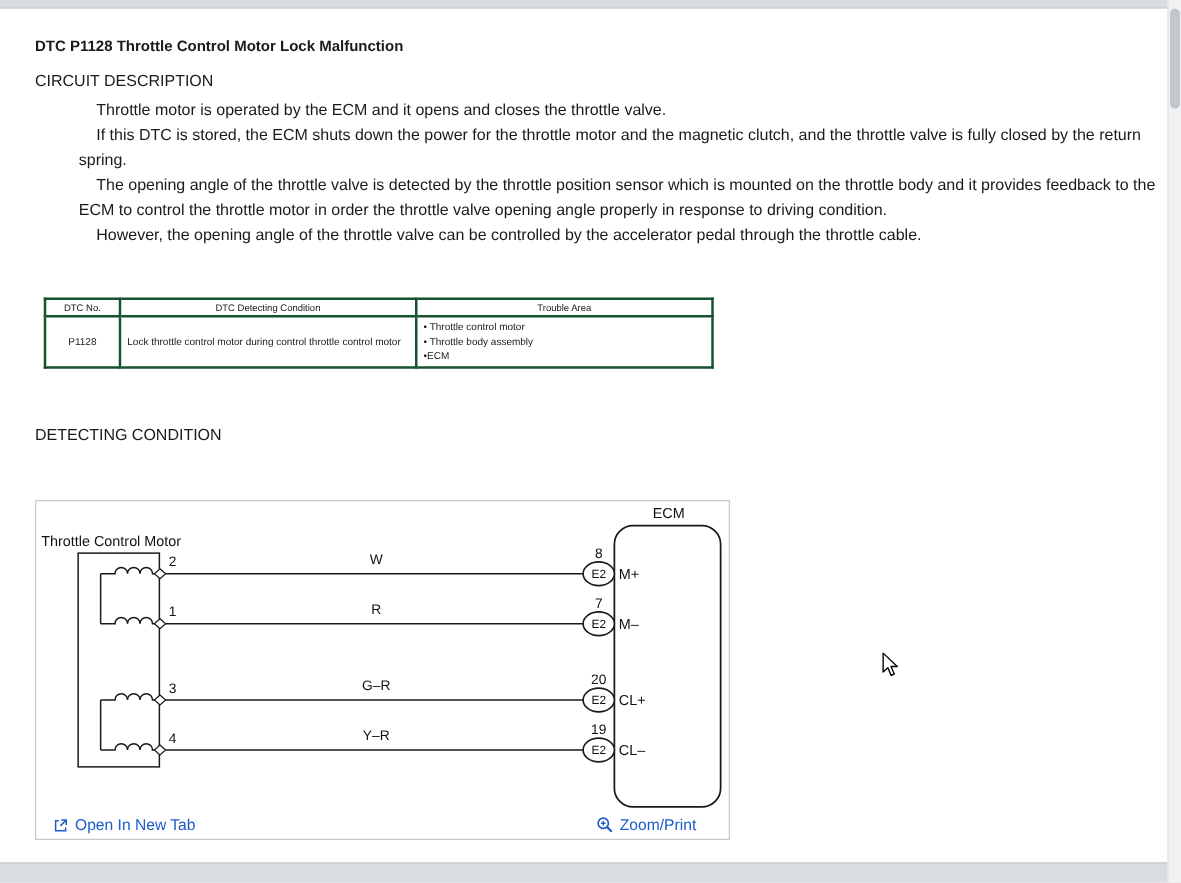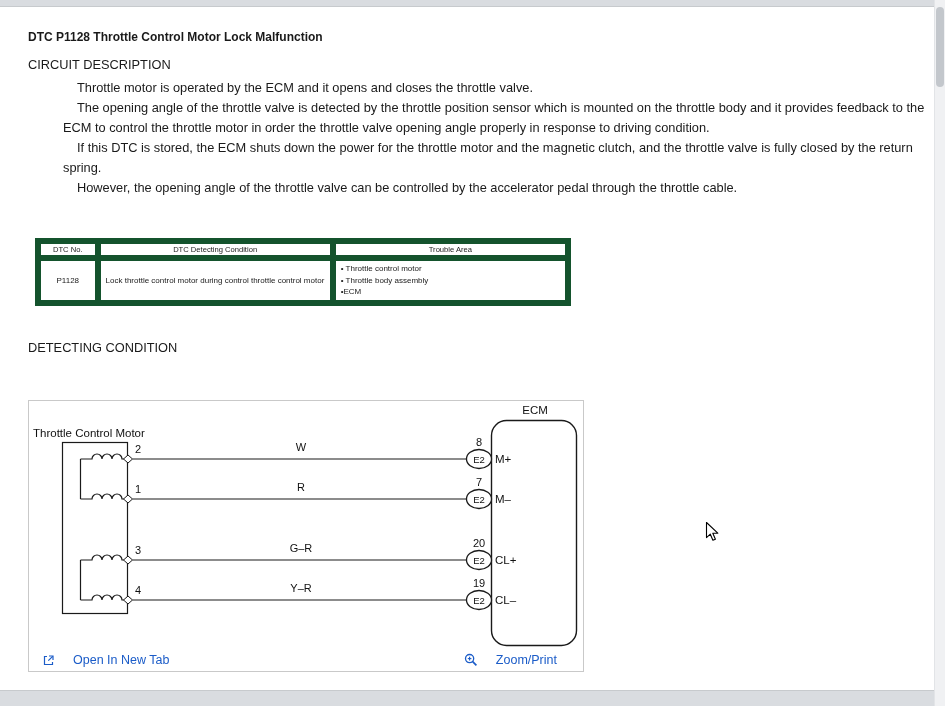--- a/index.html
+++ b/index.html
@@ -18,21 +18,21 @@
   .doc-title { position:absolute; left:28px; top:9px; font-size:12px; font-weight:bold;margin-top:14px; }
   .sec-heading { position:absolute; left:28px; font-size:12.8px; font-weight:normal; }
   .paragraphs { position:absolute; left:28px; top:71px; width:880px; font-size:12.8px; line-height:20px;margin-left:35px; }
   .paragraphs p { text-indent:14px; }
 
   table.dtc-table {
     position:absolute; left:35px; top:231px; width:536px;
     border-collapse:collapse; font-size:8px; line-height:1.45;
     border:1px solid #000; border-bottom-width:2px;
   }
-  .dtc-table th, .dtc-table td { border:6px solid #14532d; }
+  .dtc-table th, .dtc-table td { border:2px solid #14532d; }
   .dtc-table th { font-weight:normal; text-align:center; height:14px; font-size:7.6px; }
   .dtc-table td { height:41px; vertical-align:middle;margin-top:32px; }
   .col-no { width:60px; } .col-cond { width:238px; } .col-area { width:238px; }
   td.c-dtc { text-align:center; }
   td.c-cond { padding:2px 5px; }
   td.c-trouble { padding:2px 5px; }
 
   figure.diagram-box {
     position:absolute; left:28px; top:393px; width:556px; height:272px;
     border:1px solid #c9c9c9; background:#fff;
@@ -45,43 +45,43 @@
   .ln { stroke:#1a1a1a; stroke-width:1.2; fill:none; }
   .ecm { stroke-width:1.4; }
   .pin { fill:#fff; stroke:#1a1a1a; stroke-width:1; }
   .conn { fill:#fff; stroke:#1a1a1a; stroke-width:1.3; }
 
   .diagram-links {
     position:absolute; left:0; right:0; bottom:0; height:22px;
     display:flex; justify-content:space-between; align-items:center;
     padding:0 26px 0 13px; font-size:12.5px;
   }
-  a.link { display:inline-flex; align-items:center; gap:18px; color:var(--link, #1b5cc8); text-decoration:none; cursor:pointer; }
+  a.link { display:inline-flex; align-items:center; gap:5px; color:var(--link, #1b5cc8); text-decoration:none; cursor:pointer; }
   a.link svg { flex:none; }
 
   .scrollbar { position:absolute; right:0; top:0; width:11px; height:706px; background:#f0f1f3; border-left:1px solid #e2e4e7; }
   .scrollbar .thumb { position:absolute; left:1px; top:7px; width:8px; height:80px; border-radius:4px; background:#c3c7cc; }
 
   .cursor { position:absolute; left:705px; top:521px; z-index:50; }
 </style>
 </head>
 <body>
 
 <div class="top-strip"></div>
 
 <div class="content">
 
   <h1 class="doc-title">DTC P1128 Throttle Control Motor Lock Malfunction</h1>
 
   <h2 class="sec-heading" style="top:50px">CIRCUIT DESCRIPTION</h2>
 
   <div class="paragraphs">
     <p>Throttle motor is operated by the ECM and it opens and closes the throttle valve.</p>
+    <p>If this DTC is stored, the ECM shuts down the power for the throttle motor and the magnetic clutch, and the throttle valve is fully closed by the return spring.</p>
     <p>The opening angle of the throttle valve is detected by the throttle position sensor which is mounted on the throttle body and it provides feedback to the ECM to control the throttle motor in order the throttle valve opening angle properly in response to driving condition.</p>
-    <p>If this DTC is stored, the ECM shuts down the power for the throttle motor and the magnetic clutch, and the throttle valve is fully closed by the return spring.</p>
     <p>However, the opening angle of the throttle valve can be controlled by the accelerator pedal through the throttle cable.</p>
   </div>
 
   <table class="dtc-table">
     <thead>
       <tr>
         <th class="col-no">DTC No.</th>
         <th class="col-cond">DTC Detecting Condition</th>
         <th class="col-area">Trouble Area</th>
       </tr>

